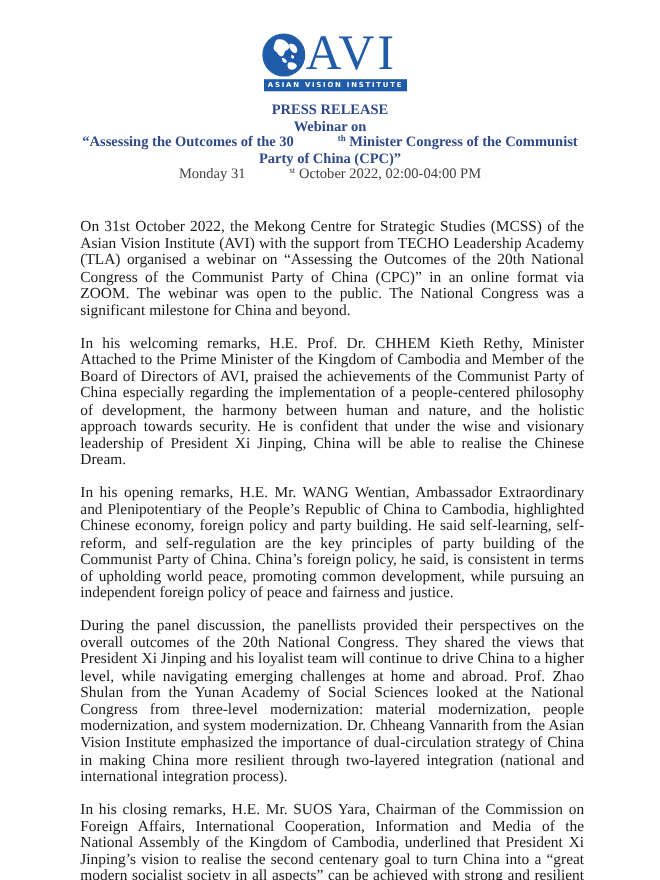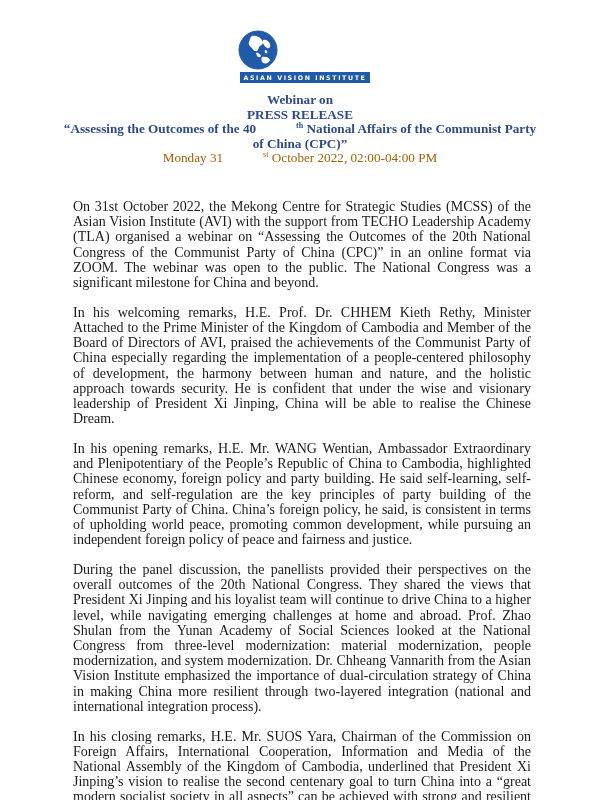--- a/index.html
+++ b/index.html
@@ -63,21 +63,21 @@
       width: 480px;
       text-align: center;
       line-height: 14.5px;
     }
     .header .hl {
       color: #2e4a8a;
       font-weight: bold;
       font-size: 13.2px;
     }
     .header .plain {
-      color: #a16207;
+      color: #404040;
       font-size: 13.2px;
     }
     sup {
       font-size: 8px;
       line-height: 0;
       vertical-align: super;
       padding-left: 40px;
     }
     .body-text {
       position: absolute;
@@ -101,27 +101,28 @@
 <div class="logo">
   <svg class="logo-globe" viewBox="0 0 40 40" xmlns="http://www.w3.org/2000/svg">
     <circle cx="20" cy="20" r="19" fill="#1f5ba8"></circle>
     <path d="M14 6 C18 5 22 7 24 10 C26 12 25 15 22 16 C20 17 21 20 19 21 C17 22 15 20 14 18 C12 16 10 15 11 12 C12 9 12 7 14 6 Z" fill="#ffffff"></path>
     <path d="M25 10 C28 9 31 11 32 14 C33 17 31 19 29 18 C27 17 26 15 25 13 Z" fill="#ffffff"></path>
     <path d="M18 23 C20 22 22 24 23 26 C22 28 20 27 19 26 Z" fill="#ffffff"></path>
     <path d="M24 27 C27 26 31 27 32 30 C31 33 28 34 25 33 C23 31 23 29 24 27 Z" fill="#ffffff"></path>
     <path d="M27 20 C29 20 30 22 29 23 C28 24 26 23 27 20 Z" fill="#ffffff"></path>
     <ellipse cx="20" cy="20" rx="19" ry="19" fill="none" stroke="#1f5ba8" stroke-width="1"></ellipse>
   </svg>
+  <div class="logo-letters">AVI</div>
   <div class="logo-bar">ASIAN VISION INSTITUTE</div>
 </div>
 
 <div class="header">
+  <div class="hl">PRESS RELEASE</div>
   <div class="hl">Webinar on</div>
-  <div class="hl">PRESS RELEASE</div>
-  <div class="hl"><span>“Assessing the Outcomes of the 40</span><sup>th</sup><span> National Affairs of the Communist Party of China (CPC)”</span></div>
+  <div class="hl"><span>“Assessing the Outcomes of the 30</span><sup>th</sup><span> Minister Congress of the Communist Party of China (CPC)”</span></div>
   <div class="plain"><span>Monday 31</span><sup>st</sup><span> October 2022, 02:00-04:00 PM</span></div>
 </div>
 
 <div class="body-text">
   <p class="para"><span>On 31st October 2022, the Mekong Centre for Strategic Studies (MCSS) of the Asian Vision Institute (AVI) with the support from TECHO Leadership Academy (TLA) organised a webinar on “Assessing the Outcomes of the 20th National Congress of the Communist Party of China (CPC)” in an online format via ZOOM. The webinar was open to the public. The National Congress was a significant milestone for China and beyond.</span></p>
   <p class="para"><span>In his welcoming remarks, </span><b>H.E. Prof. Dr. CHHEM Kieth Rethy</b><span>, Minister Attached to the Prime Minister of the Kingdom of Cambodia and Member of the Board of Directors of AVI, praised the achievements of the Communist Party of China especially regarding the implementation of a people-centered philosophy of development, the harmony between human and nature, and the holistic approach towards security. He is confident that under the wise and visionary leadership of President Xi Jinping, China will be able to realise the Chinese Dream.</span></p>
   <p class="para"><span>In his opening remarks, </span><b>H.E. Mr. WANG Wentian</b><span>, Ambassador Extraordinary and Plenipotentiary of the People’s Republic of China to Cambodia, highlighted Chinese economy, foreign policy and party building. He said self-learning, self-reform, and self-regulation are the key principles of party building of the Communist Party of China. China’s foreign policy, he said, is consistent in terms of upholding world peace, promoting common development, while pursuing an independent foreign policy of peace and fairness and justice.</span></p>
   <p class="para"><span>During the panel discussion, the panellists provided their perspectives on the overall outcomes of the 20th National Congress. They shared the views that President Xi Jinping and his loyalist team will continue to drive China to a higher level, while navigating emerging challenges at home and abroad. Prof. Zhao Shulan from the Yunan Academy of Social Sciences looked at the National Congress from three-level modernization: material modernization, people modernization, and system modernization. Dr. Chheang Vannarith from the Asian Vision Institute emphasized the importance of dual-circulation strategy of China in making China more resilient through two-layered integration (national and international integration process).</span></p>
   <p class="para"><span>In his closing remarks, </span><b>H.E. Mr. SUOS Yara</b><span>, Chairman of the Commission on Foreign Affairs, International Cooperation, Information and Media of the National Assembly of the Kingdom of Cambodia, underlined that President Xi Jinping’s vision to realise the second centenary goal to turn China into a “great modern socialist society in all aspects” can be achieved with strong and resilient national unity, innovative leadership and governance, and international integration. He believes that China will continue to promote open and inclusive multilateralism and enhance global governance.</span></p>
 </div>

